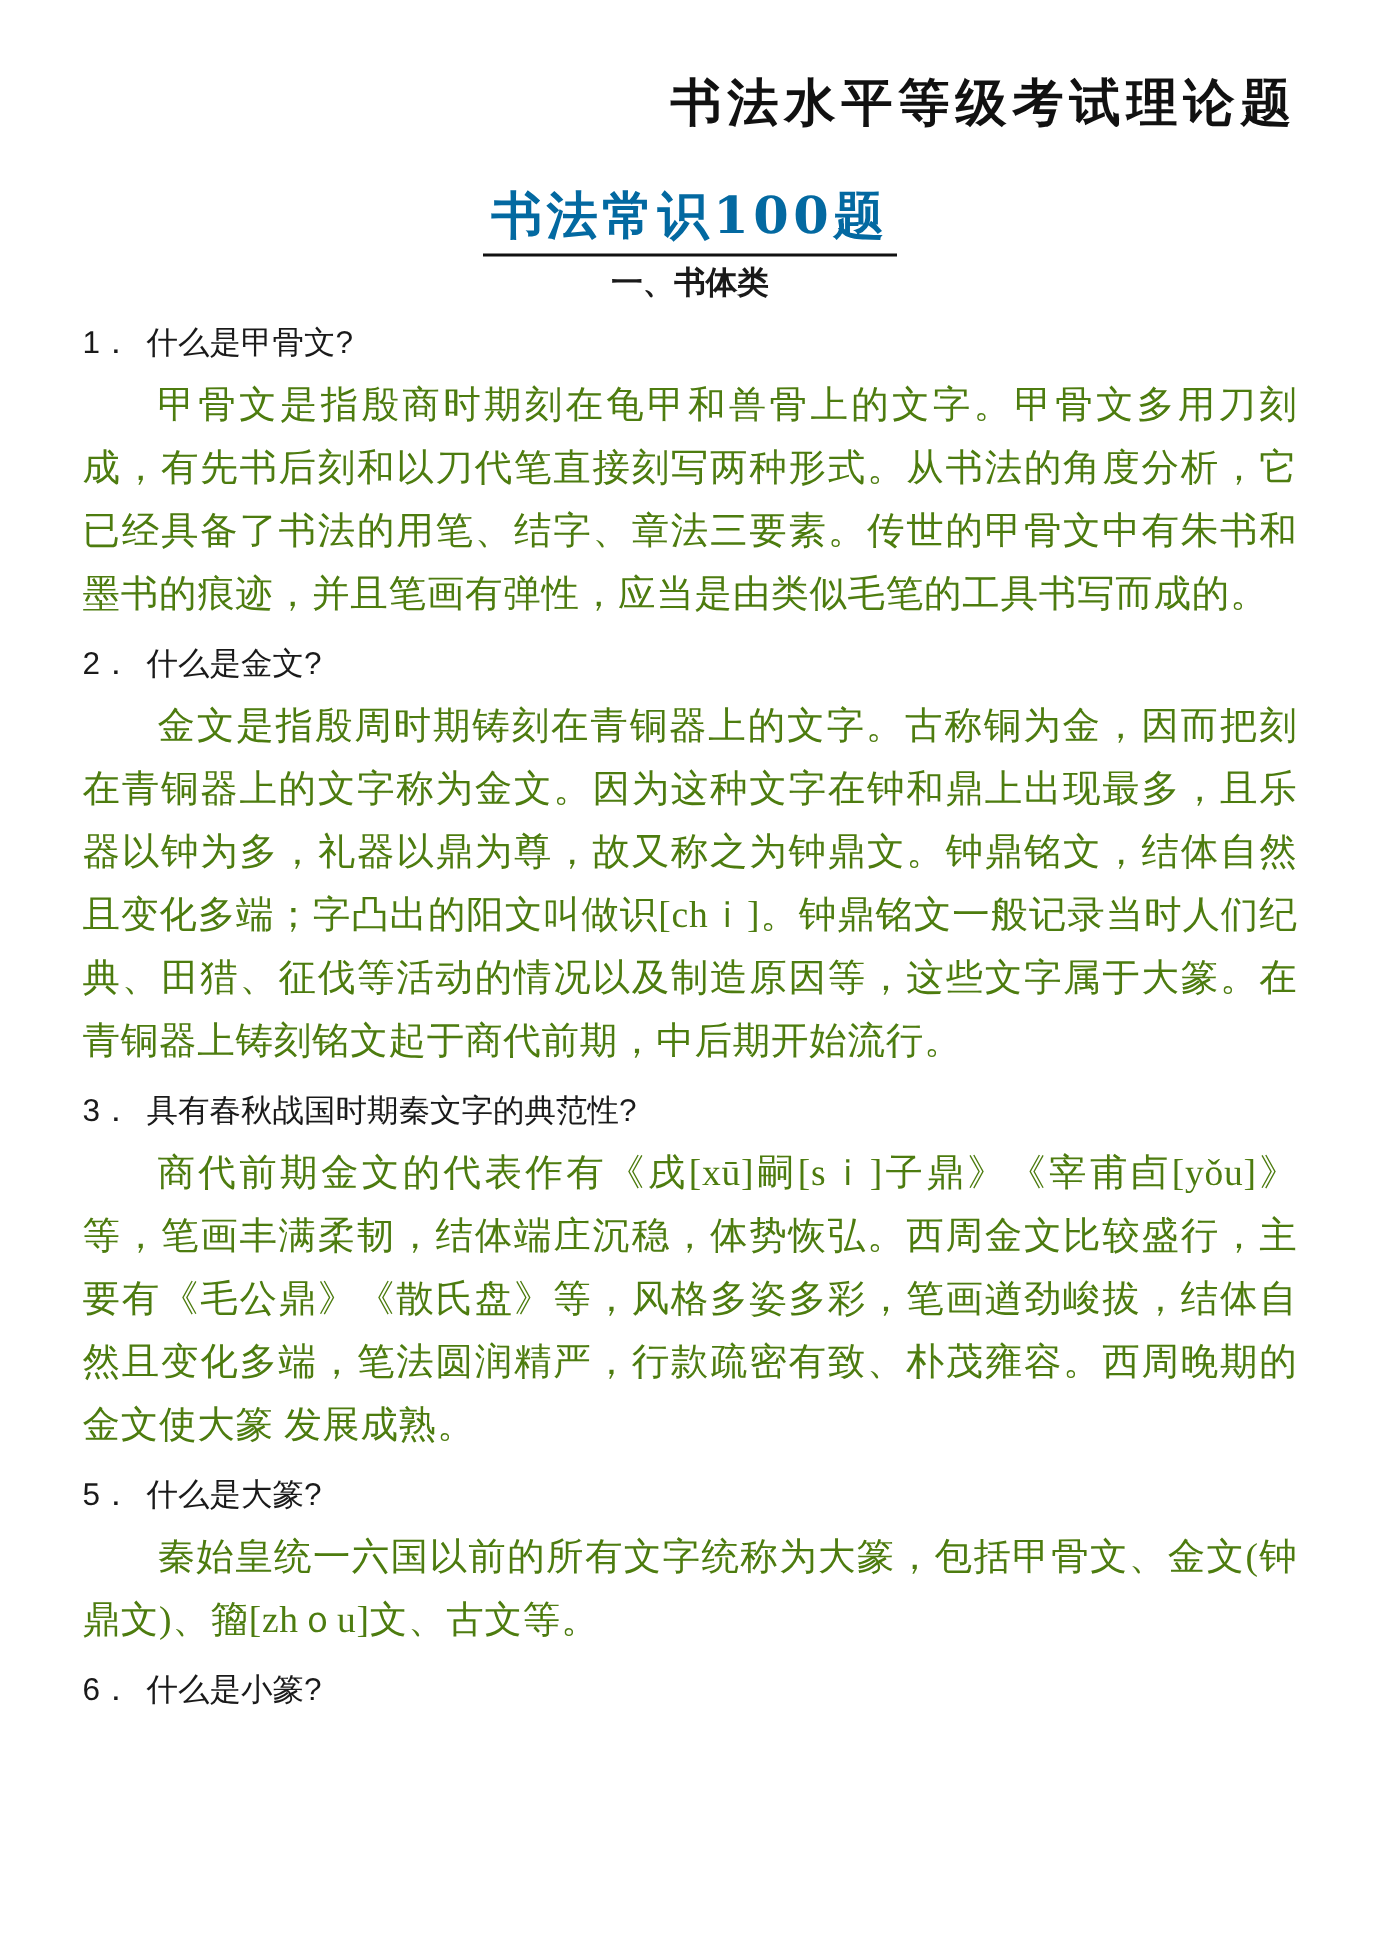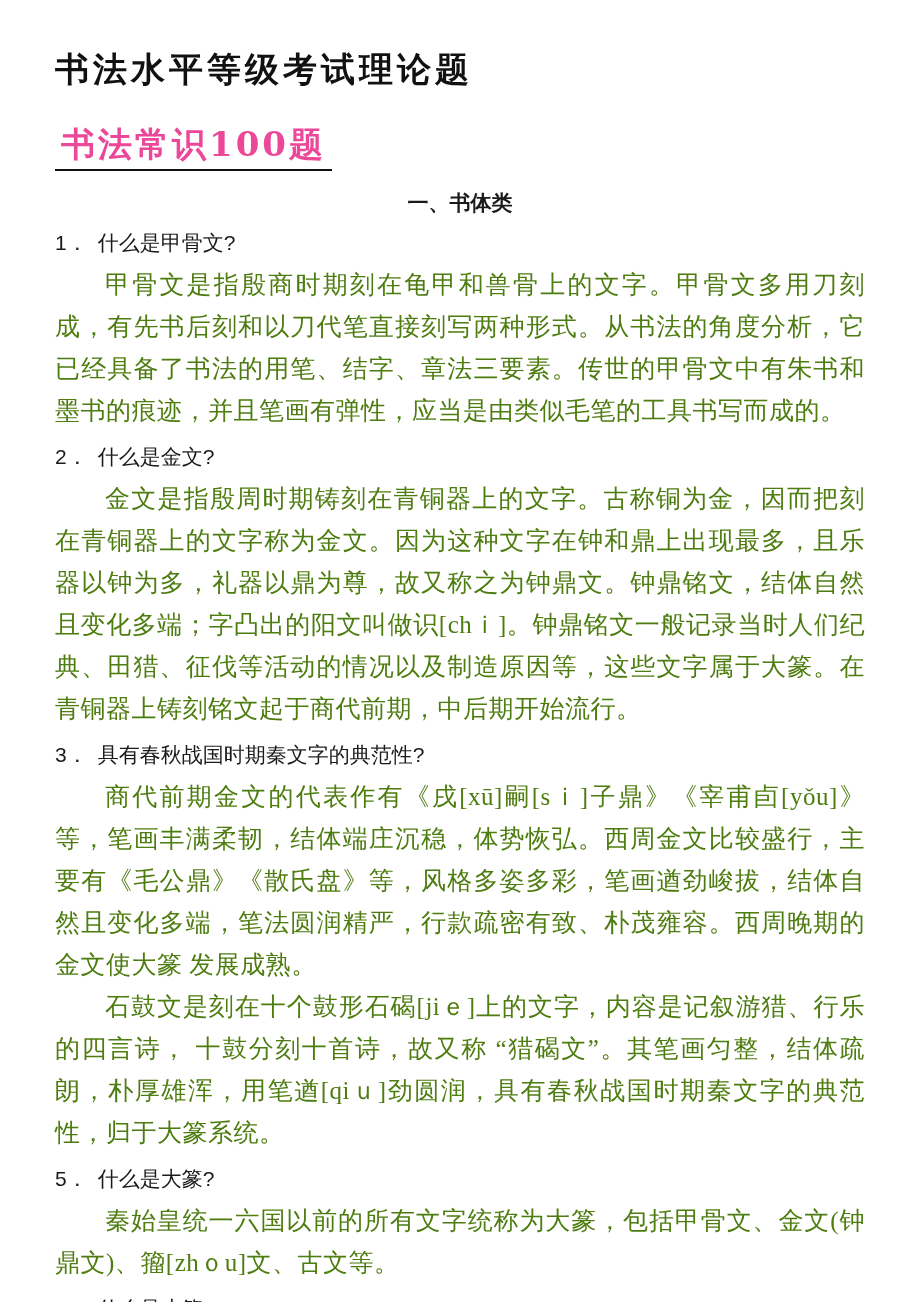--- a/index.html
+++ b/index.html
@@ -13,45 +13,46 @@
     font-family: "Liberation Serif", "DejaVu Serif", serif;
     color: #1c1c1c;
   }
   .page {
     width: 920px;
     height: 1302px;
     padding: 45px 55px 20px 55px;
     background: #ffffff;
   }
   .doc-title {
-    text-align: left;
+    text-align: right;
     font-family: "DejaVu Serif", "Liberation Serif", serif;
     font-size: 34px;
     font-weight: 700;
     line-height: 48px;
     color: #111111;
     letter-spacing: 4px;
   }
   .doc-subtitle {
+    text-align: center;
     margin-top: 28px;
     font-family: "DejaVu Serif", "Liberation Serif", serif;
     font-size: 34px;
     font-weight: 700;
     line-height: 46px;
-    color: #ec4899;
+    color: #0369a1;
     letter-spacing: 3px;
   }
   .doc-subtitle .underline {
     display: inline-block;
     border-bottom: 2px solid #111111;
     padding: 0 6px 2px 6px;
   }
   .section-heading {
     text-align: center;
-    margin-top: 17px;
+    margin-top: 3px;
     font-family: "Liberation Sans", "DejaVu Sans", sans-serif;
     font-size: 21px;
     font-weight: 700;
     line-height: 30px;
     color: #1a1a1a;
   }
   .question { margin: 0; }
   .q-heading {
     margin-top: 4px;
     font-family: "Liberation Sans", "DejaVu Sans", sans-serif;
@@ -100,21 +101,20 @@
   </div>
 
   <div class="question">
     <div class="q-heading">
       <span class="q-number">3．</span><span>具有春秋战国时期秦文字的典范性?</span>
     </div>
     <p class="q-answer">商代前期金文的代表作有《戌[xū]嗣[sｉ]子鼎》《宰甫卣[yǒu]》等，笔画丰满柔韧，结体端庄沉稳，体势恢弘。西周金文比较盛行，主要有《毛公鼎》《散氏盘》等，风格多姿多彩，笔画遒劲峻拔，结体自然且变化多端，笔法圆润精严，行款疏密有致、朴茂雍容。西周晚期的金文使大篆 发展成熟。</p>
   </div>
 
   <div class="question">
-    <p class="q-answer">石鼓文是刻在十个鼓形石碣[jiｅ]上的文字，内容是记叙游猎、行乐的四言诗， 十鼓分刻十首诗，故又称 “猎碣文”。其笔画匀整，结体疏朗，朴厚雄浑，用笔遒[qiｕ]劲圆润，具有春秋战国时期秦文字的典范性，归于大篆系统。</p>
   </div>
 
   <div class="question">
     <div class="q-heading">
       <span class="q-number">5．</span><span>什么是大篆?</span>
     </div>
     <p class="q-answer">秦始皇统一六国以前的所有文字统称为大篆，包括甲骨文、金文(钟鼎文)、籀[zhｏu]文、古文等。</p>
   </div>
 
   <div class="question">

